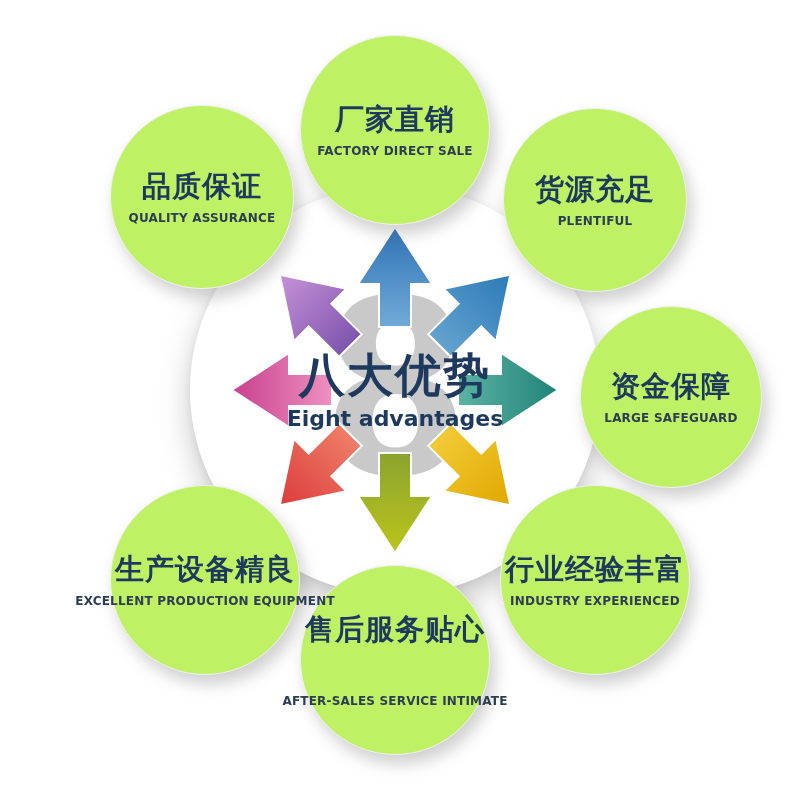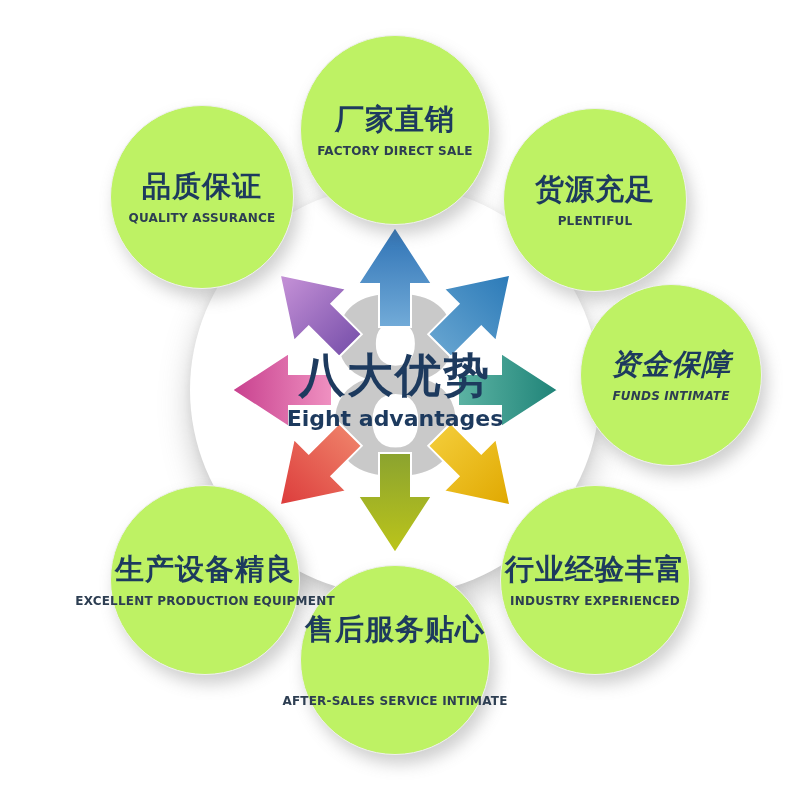--- a/index.html
+++ b/index.html
@@ -97,21 +97,21 @@
     letter-spacing: 0.2px;
     margin-top: 7px;
     color: var(--subtitle-color, #2d3e52);
     white-space: nowrap;
   }
 
   .c-top          { left: 300px; top: 35px;  width: 190px; height: 190px; }
   .c-top-left     { left: 110px; top: 105px; width: 184px; height: 184px; justify-content: center; }
   .c-top-right    { left: 503px; top: 108px; width: 184px; height: 184px; }
   .c-left         { left: 29px;  top: 294px; width: 182px; height: 182px; }
-  .c-right        { left: 580px; top: 284px; width: 182px; height: 182px; font-style: italic; }
+  .c-right        { left: 580px; top: 306px; width: 182px; height: 182px; }
   .c-bottom-left  { left: 110px; top: 485px; width: 190px; height: 190px; }
   .c-bottom-right { left: 500px; top: 485px; width: 190px; height: 190px; }
   .c-bottom       { left: 300px; top: 565px; width: 190px; height: 190px; gap: 40px; }
 </style>
 </head>
 <body>
 
 <div class="stage">
 
   <div class="center-circle"></div>
@@ -176,21 +176,21 @@
     <div class="en-sub">FACTORY DIRECT SALE</div>
   </div>
 
   <div class="circle c-top-right">
     <div class="zh-title">货源充足</div>
     <div class="en-sub">PLENTIFUL</div>
   </div>
 
   <div class="circle c-right">
     <div class="zh-title">资金保障</div>
-    <div class="en-sub">FUNDS INTIMATE</div>
+    <div class="en-sub">LARGE SAFEGUARD</div>
   </div>
 
   <div class="circle c-bottom-right">
     <div class="zh-title">行业经验丰富</div>
     <div class="en-sub">INDUSTRY EXPERIENCED</div>
   </div>
 
   <div class="circle c-bottom">
     <div class="zh-title">售后服务贴心</div>
     <div class="en-sub">AFTER-SALES SERVICE INTIMATE</div>

